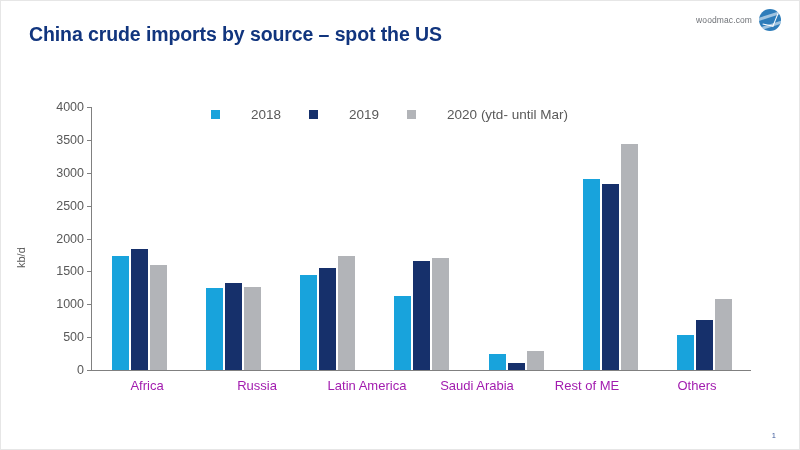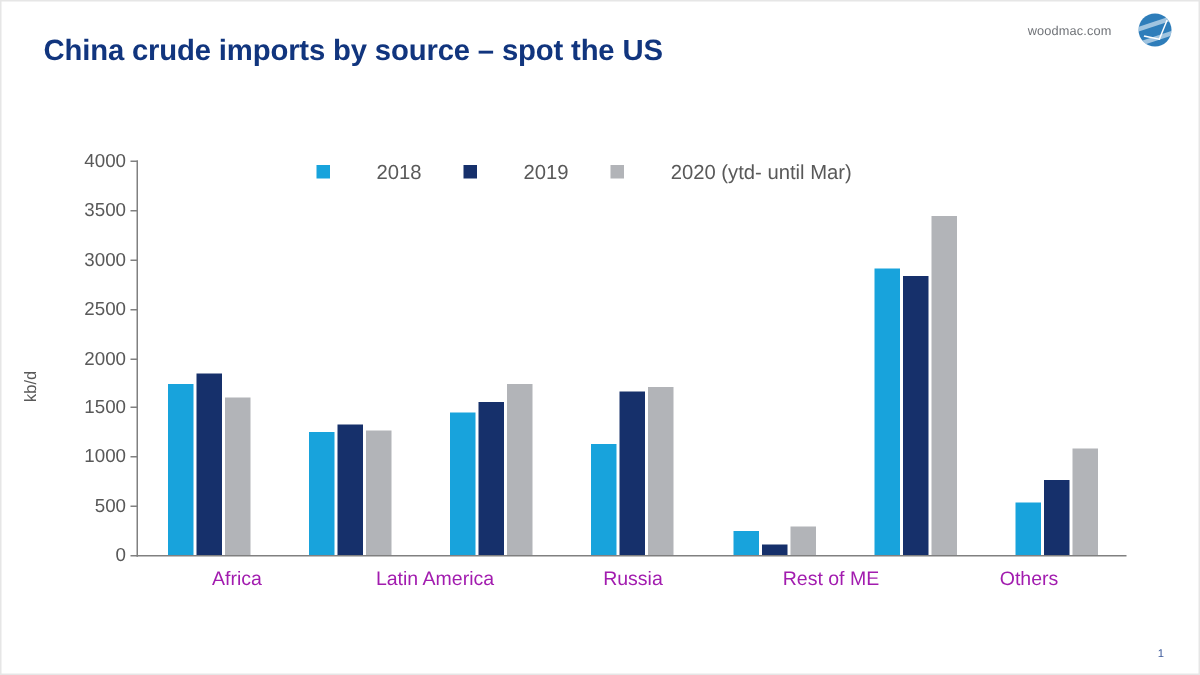--- a/index.html
+++ b/index.html
@@ -18,21 +18,21 @@
     border: 1px solid #e6e6e6;
     box-sizing: border-box;
   }
 
   
   .header {
     position: absolute; left: 0; top: 0; width: 100%; height: 62px;
   }
   .brand {
     position: absolute; right: 18px; top: 8px;
-    display: flex; align-items: center; gap: 18px;
+    display: flex; align-items: center; gap: 7px;
   }
   .brand-text {
     font-size: 8.5px; color: #6f7277; letter-spacing: .1px;
   }
   .logo-mark {
     width: 22px; height: 22px; border-radius: 50%;
     background: #2e7dba;
     position: relative; overflow: hidden;
     display: inline-block;
   }
@@ -229,22 +229,23 @@
             <div class="bar" title="2020 (ytd- until Sep): 3445" style="height: 226.509px; background: rgb(178, 180, 184);"></div>
           </div>
           <div class="group">
             <div class="bar" title="2018: 535" style="height: 35.1763px; background: rgb(24, 163, 220);"></div>
             <div class="bar" title="2019: 760" style="height: 49.97px; background: rgb(22, 48, 107);"></div>
             <div class="bar" title="2020 (ytd- until Sep): 1085" style="height: 71.3388px; background: rgb(178, 180, 184);"></div>
           </div>
         </div>
       <div class="cat-labels" id="cats">
           <div class="cat">Africa</div>
+          <div class="cat">Russia</div>
           <div class="cat">Latin America</div>
-          <div class="cat">Russia</div>
+          <div class="cat">Saudi Arabia</div>
           <div class="cat">Rest of ME</div>
           <div class="cat">Others</div>
         </div>
     </div>
   </div>
 
   <div class="page-num">1</div>
 
 </div>
 

